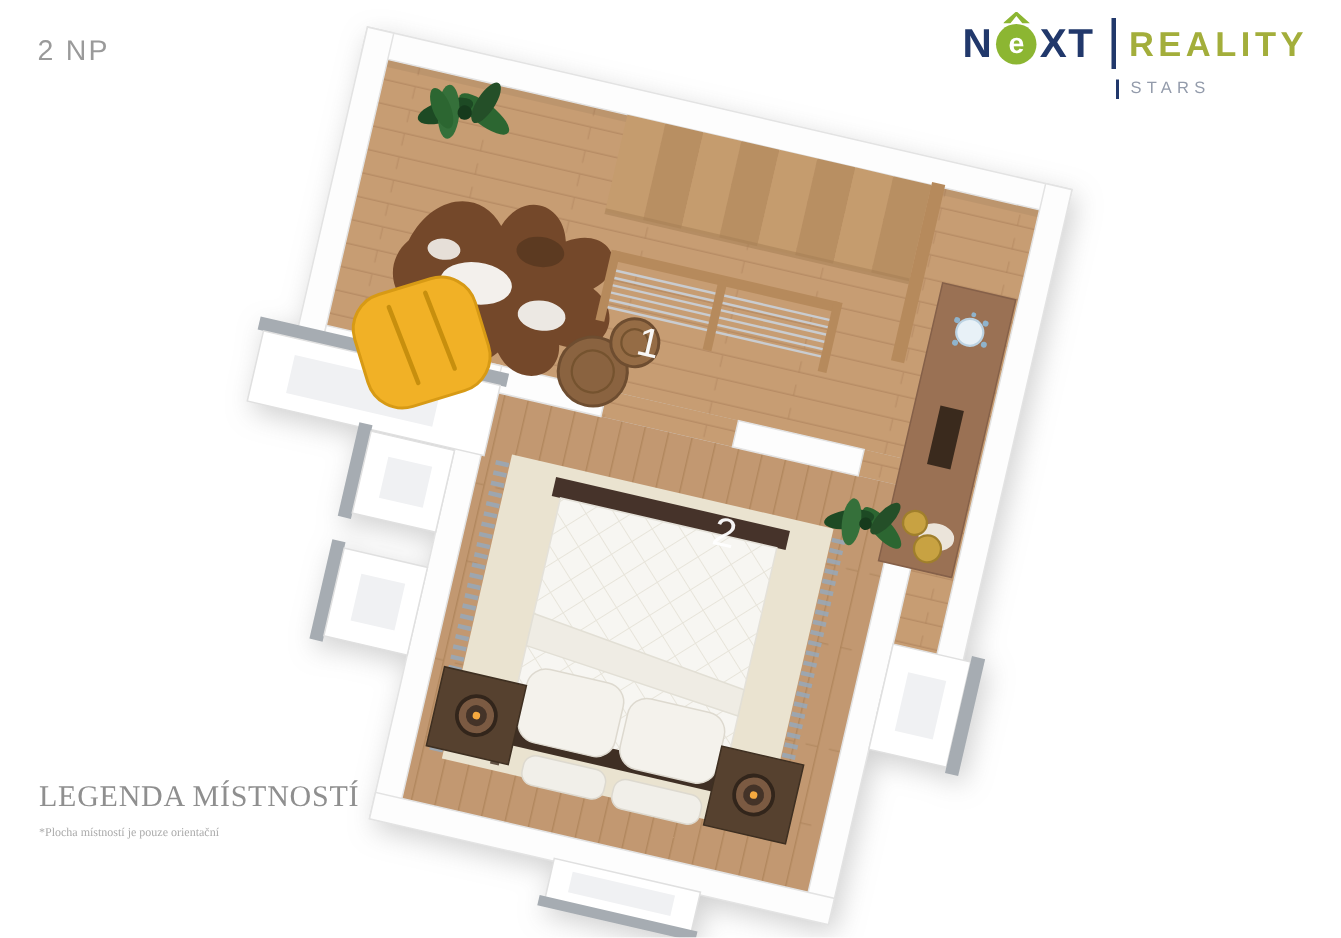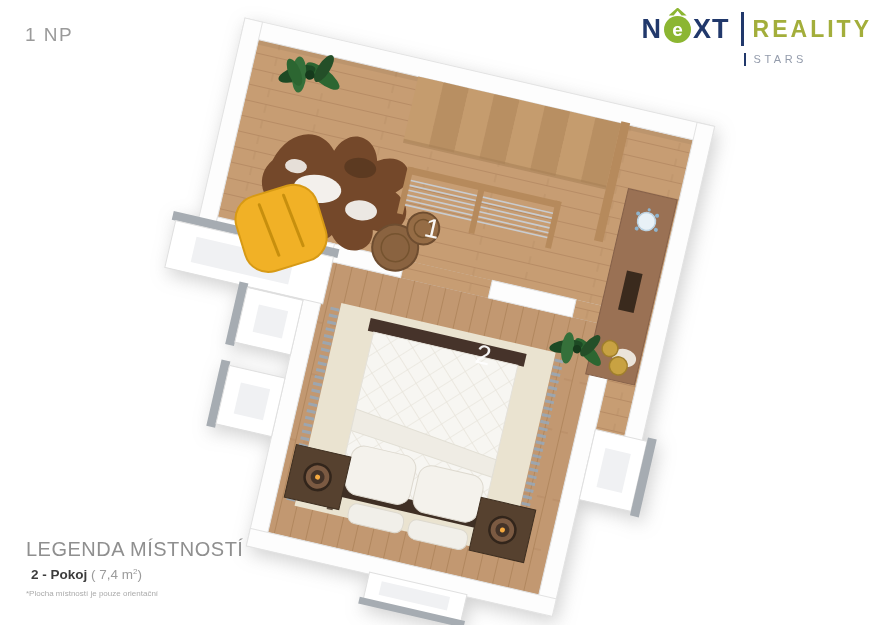--- a/index.html
+++ b/index.html
@@ -27,21 +27,21 @@
     position:absolute;top:-8px;left:50%;transform:translateX(-50%);
     width:18px;height:8px;background:#8cb632;
     clip-path:polygon(50% 0,100% 100%,72% 100%,50% 40%,28% 100%,0 100%);
   }
   .lg-div{width:3px;height:34px;background:#21386b;margin:0 9px 0 11px;}
   .lg-reality{font-size:23px;color:#a3ae3b;letter-spacing:3px;font-weight:700;line-height:1;}
   .logo-row2{display:flex;align-items:flex-start;margin-top:7px;padding-left:102px;}
   .lg-div2{width:2px;height:13px;background:#21386b;margin-right:8px;}
   .lg-stars{font-size:11px;color:#939bab;letter-spacing:3.5px;}
   
-  .legend{position:absolute;left:26px;top:538px;}
+  .legend{position:absolute;left:26px;top:520px;font-family:Liberation Serif, serif;}
   .legend-title{font-size:20px;color:#8f8f8f;letter-spacing:.5px;}
   .legend-item{margin-top:5px;margin-left:5px;font-size:13.5px;}
   .legend-item .li-label{font-weight:700;color:#3c3c3c;}
   .legend-item .li-area{color:#9b9b9b;}
   .legend-item sup{font-size:8px;}
   .legend-footnote{margin-top:7px;font-size:8px;color:#ababab;}
   
   svg.plan{position:absolute;left:0;top:0;filter:drop-shadow(3px 6px 9px rgba(90,90,90,.28));}
   .room-num{font-size:27px;fill:#ffffff;opacity:.95;font-family:"Liberation Sans",sans-serif;}
 </style>
@@ -233,39 +233,35 @@
         <ellipse cx="0" cy="9" rx="15" ry="6" fill="#35703a" transform="rotate(85)"></ellipse>
         <ellipse cx="11" cy="7" rx="13" ry="5" fill="#244f28" transform="rotate(-60)"></ellipse>
         <circle cx="0" cy="0" r="4" fill="#163a1c"></circle>
       </g>
 
       <text class="room-num" x="308" y="284" text-anchor="middle">2</text>
     </g>
   </g>
 </svg>
 
-<div class="floor-tag">1 NP</div>
+<div class="floor-tag">2 NP</div>
 
 <div class="logo">
   <div class="logo-row1">
     <span class="lg-n">N</span>
     <span class="lg-e">
       <i class="lg-caret"></i>
       <b>e</b>
     </span>
     <span class="lg-n">XT</span>
     <span class="lg-div"></span>
     <span class="lg-reality">REALITY</span>
   </div>
   <div class="logo-row2">
     <span class="lg-div2"></span>
     <span class="lg-stars">STARS</span>
   </div>
 </div>
 
 <div class="legend">
   <div class="legend-title">LEGENDA MÍSTNOSTÍ</div>
-  <div class="legend-item">
-    <span class="li-label">2 - Pokoj</span>
-    <span class="li-area"><span>( 7,4 m</span><sup>2</sup><span>)</span></span>
-  </div>
   <div class="legend-footnote">*Plocha místností je pouze orientační</div>
 </div>
 
 </body></html>

